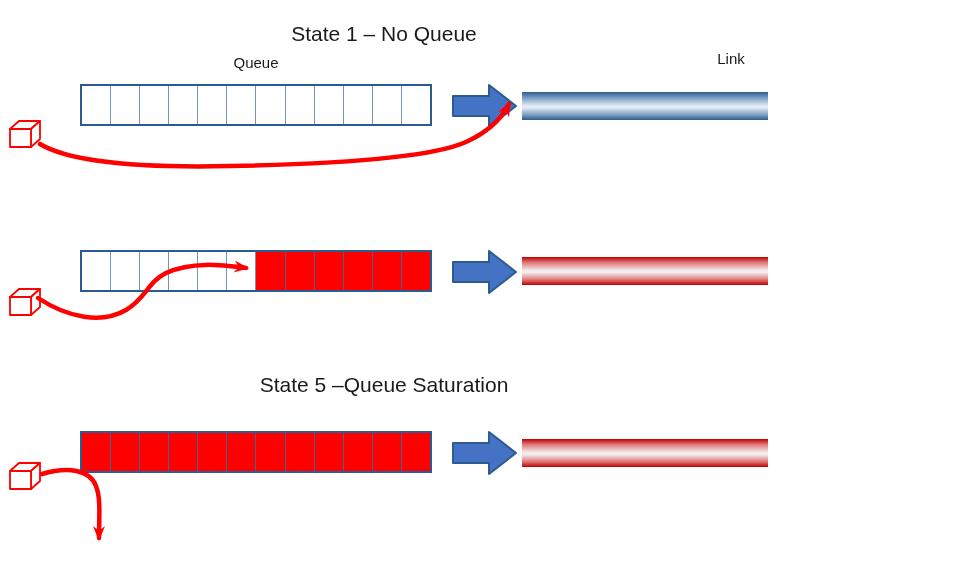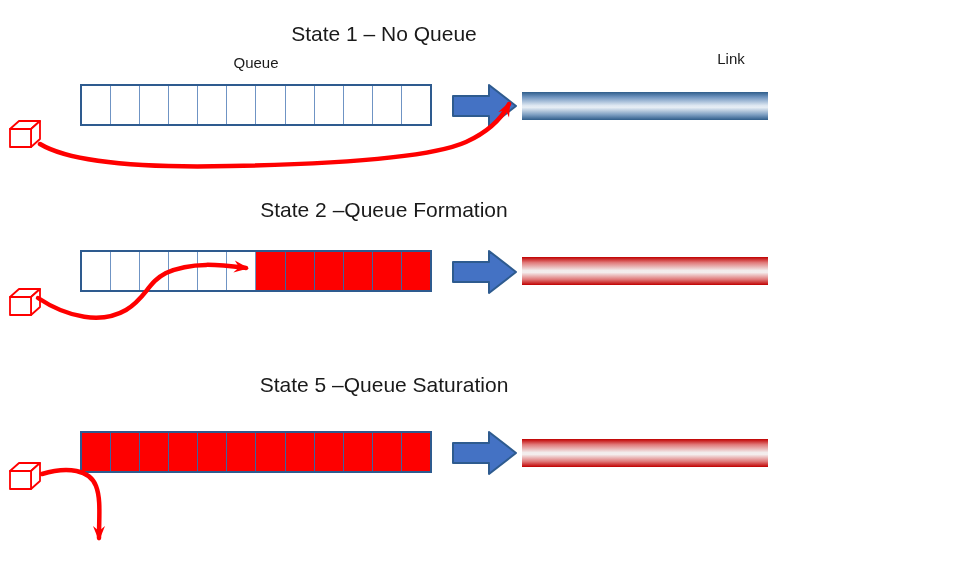--- a/index.html
+++ b/index.html
@@ -38,21 +38,20 @@
   .flow-arrow{fill:#4472c4;stroke:#2e5b8f;stroke-width:2;stroke-linejoin:round;}
   .cube-face{fill:#ffffff;stroke:#fe0000;stroke-width:1.8;stroke-linejoin:round;}
   .red-arrow{fill:none;stroke:#fe0000;stroke-width:4.5;stroke-linecap:round;}
 </style>
 </head>
 <body>
 
 <div class="canvas">
 
   <div class="title" id="title-1">State 1 – No Queue</div>
-  <div class="title" id="title-2">State 2 –Queue Formation</div>
   <div class="title" id="title-3">State 5 –Queue Saturation</div>
 
   <div class="small-label link-label">Link</div>
   <div class="small-label queue-label">Queue</div>
 
   <div class="queue" id="queue-1">
       <div class="cell"></div>
       <div class="cell"></div>
       <div class="cell"></div>
       <div class="cell"></div>

